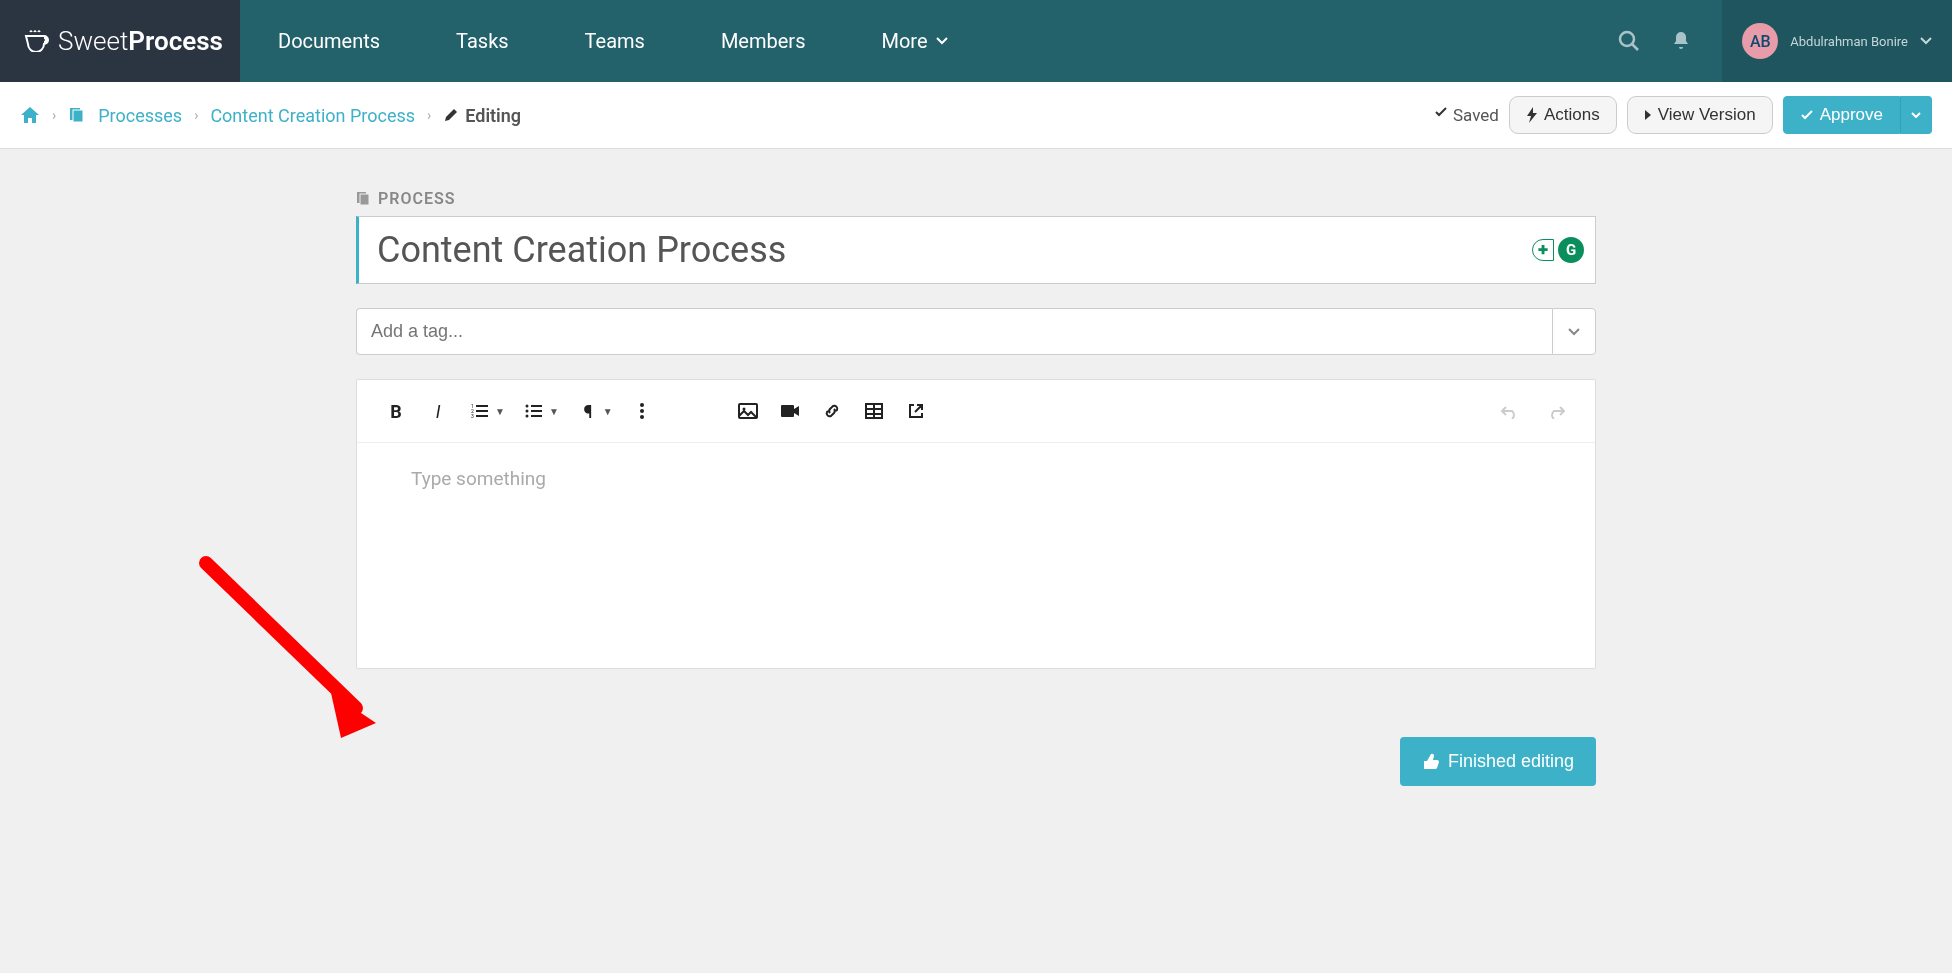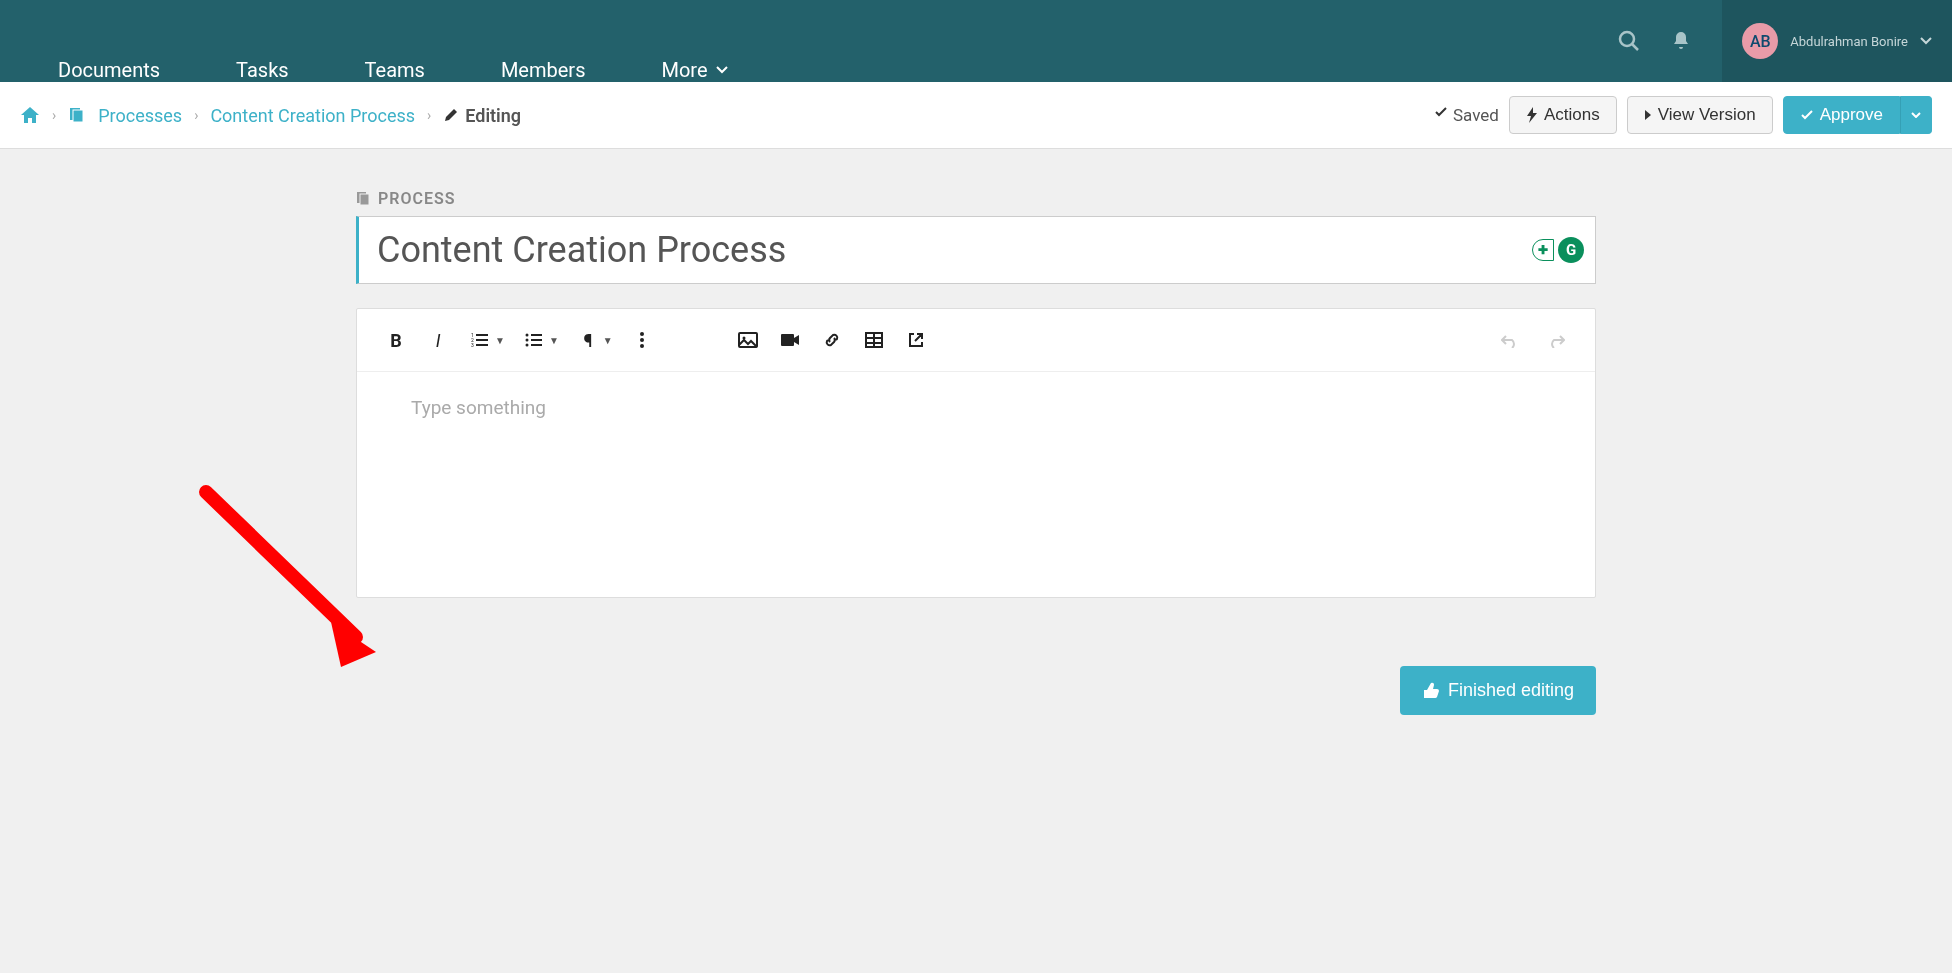--- a/index.html
+++ b/index.html
@@ -5,39 +5,39 @@
 * { box-sizing: border-box; margin: 0; padding: 0; }
 body { font-family: -apple-system, BlinkMacSystemFont, "Segoe UI", Roboto, "Helvetica Neue", Arial, sans-serif; background: #f0f0f0; color: #333; }
 
 
 .header { display: flex; align-items: stretch; height: 82px; background: #23616b; }
 .logo-section { background: #2a3541; width: 240px; display: flex; align-items: center; padding: 0 24px; }
 .logo-icon { color: #fff; font-size: 28px; margin-right: 6px; }
 .logo-text { color: #fff; font-size: 26px; font-weight: 300; }
 .logo-text .thin { font-weight: 300; }
 .logo-text .bold { font-weight: 600; }
-.nav-links { display: flex; align-items: flex-end; flex: 1; padding-left: 20px; }
+.nav-links { display: flex; align-items: center; flex: 1; }
 .nav-link { color: #fff; font-size: 20px; padding: 0 38px; cursor: pointer; display: flex; align-items: center; gap: 8px; }
 .nav-icons { display: flex; align-items: center; gap: 30px; padding: 0 30px; }
 .nav-icon { color: #a8c4c8; font-size: 22px; cursor: pointer; }
 .user-section { background: #1e555e; display: flex; align-items: center; padding: 0 20px; gap: 12px; cursor: pointer; }
 .avatar { width: 36px; height: 36px; border-radius: 50%; background: #e89ba8; color: #0c4a6e; display: flex; align-items: center; justify-content: center; font-size: 16px; font-weight: 500; }
 .user-name { color: #c5d6d8; font-size: 13px; }
 .user-caret { color: #c5d6d8; font-size: 12px; }
 
 
 .breadcrumb-bar { background: #fff; border-bottom: 1px solid #ddd; padding: 14px 20px; display: flex; align-items: center; justify-content: space-between; flex-wrap: wrap; }
 .breadcrumb { display: flex; align-items: center; gap: 12px; font-size: 18px; }
 .breadcrumb .bc-icon { color: #3db1c8; font-size: 18px; }
 .breadcrumb .bc-sep { color: #aaa; font-size: 14px; }
 .breadcrumb .bc-link { color: #3db1c8; cursor: pointer; }
 .breadcrumb .bc-current { color: #555; font-weight: 600; display: flex; align-items: center; gap: 6px; }
 .toolbar-right { display: flex; align-items: center; gap: 10px; }
 .saved { color: #555; font-size: 17px; display: flex; align-items: flex-start; gap: 5px; }
-.btn { border: 1px solid #ccc; background: #f5f5f5; padding: 8px 16px; border-radius: 4px; font-size: 17px; cursor: pointer; display: inline-flex; align-items: center; gap: 6px; color: #333; }
+.btn { border: 1px solid #ccc; background: #f5f5f5; padding: 8px 16px; border-radius: 9px; font-size: 17px; cursor: pointer; display: inline-flex; align-items: center; gap: 6px; color: #333; }
 .btn-group { display: flex; }
 .btn-primary { background: #3db1c8; border-color: #3db1c8; color: #fff; }
 .btn-split-caret { background: #3db1c8; border: 1px solid #3db1c8; border-left: 1px solid #35a0b5; color: #fff; padding: 8px 10px; border-radius: 0 4px 4px 0; cursor: pointer; }
 .btn-primary.split { border-radius: 4px 0 0 4px; }
 
 
 .content { max-width: 1280px; margin: 40px auto; padding: 0 20px; }
 .process-label { color: #888; font-size: 16px; letter-spacing: 1px; font-weight: 600; margin-bottom: 8px; display: flex; align-items: center; gap: 6px; }
 .title-input-wrap { position: relative; }
 .title-input { width: 100%; border: 1px solid #ccc; border-left: 3px solid #3db1c8; padding: 12px 18px; font-size: 36px; color: #555; font-weight: 400; outline: none; resize: vertical; font-family: inherit; }
@@ -64,20 +64,29 @@
 
 .arrow-overlay { position: absolute; top: -150px; left: -180px; width: 220px; height: 200px; pointer-events: none; }
 .arrow-svg { width: 100%; height: 100%; }
 
 svg { display: block; }
 </style>
 </head>
 <body>
 
 <div class="header">
+  <div class="logo-section">
+    <span class="logo-icon">
+      <svg width="28" height="22" viewBox="0 0 28 22">
+          <path d="M2 6 h18 a4 4 0 0 1 0 8 v0 a8 8 0 0 1 -16 0 z M20 8 a2 2 0 0 1 0 4" fill="none" stroke="#fff" stroke-width="2"></path>
+          <path d="M6 2 q1 -2 2 0 M10 2 q1 -2 2 0 M14 2 q1 -2 2 0" fill="none" stroke="#fff" stroke-width="1.5"></path>
+        </svg>
+    </span>
+    <span class="logo-text"><span class="thin">Sweet</span><span class="bold">Process</span></span>
+  </div>
   <div class="nav-links">
     <div class="nav-link">Documents</div>
     <div class="nav-link">Tasks</div>
     <div class="nav-link">Teams</div>
     <div class="nav-link">Members</div>
     <div class="nav-link">
       <span>More</span>
       <span>
         <svg width="12" height="8" viewBox="0 0 12 8">
             <path d="M1 1 L6 6 L11 1" fill="none" stroke="#fff" stroke-width="2"></path>
@@ -189,20 +198,28 @@
   </div>
 
   <div class="title-input-wrap">
     <input type="text" class="title-input" value="Content Creation Process" style="">
     <div class="grammarly-badge">
       <span class="grammarly-add">✚</span>
       <span class="grammarly-g">G</span>
     </div>
   </div>
 
+  <div class="tag-input-wrap">
+    <input type="text" class="tag-input" placeholder="Add a tag..." style="">
+    <div class="tag-caret">
+      <svg width="12" height="8" viewBox="0 0 12 8">
+          <path d="M1 1 L6 6 L11 1" fill="none" stroke="#888" stroke-width="2"></path>
+        </svg>
+    </div>
+  </div>
 
   <div class="editor-box">
     <div class="editor-toolbar">
       <div class="ed-btn">
           <b>B</b>
         </div>
       <div class="ed-btn">
           <i>I</i>
         </div>
       <div class="ed-btn">

